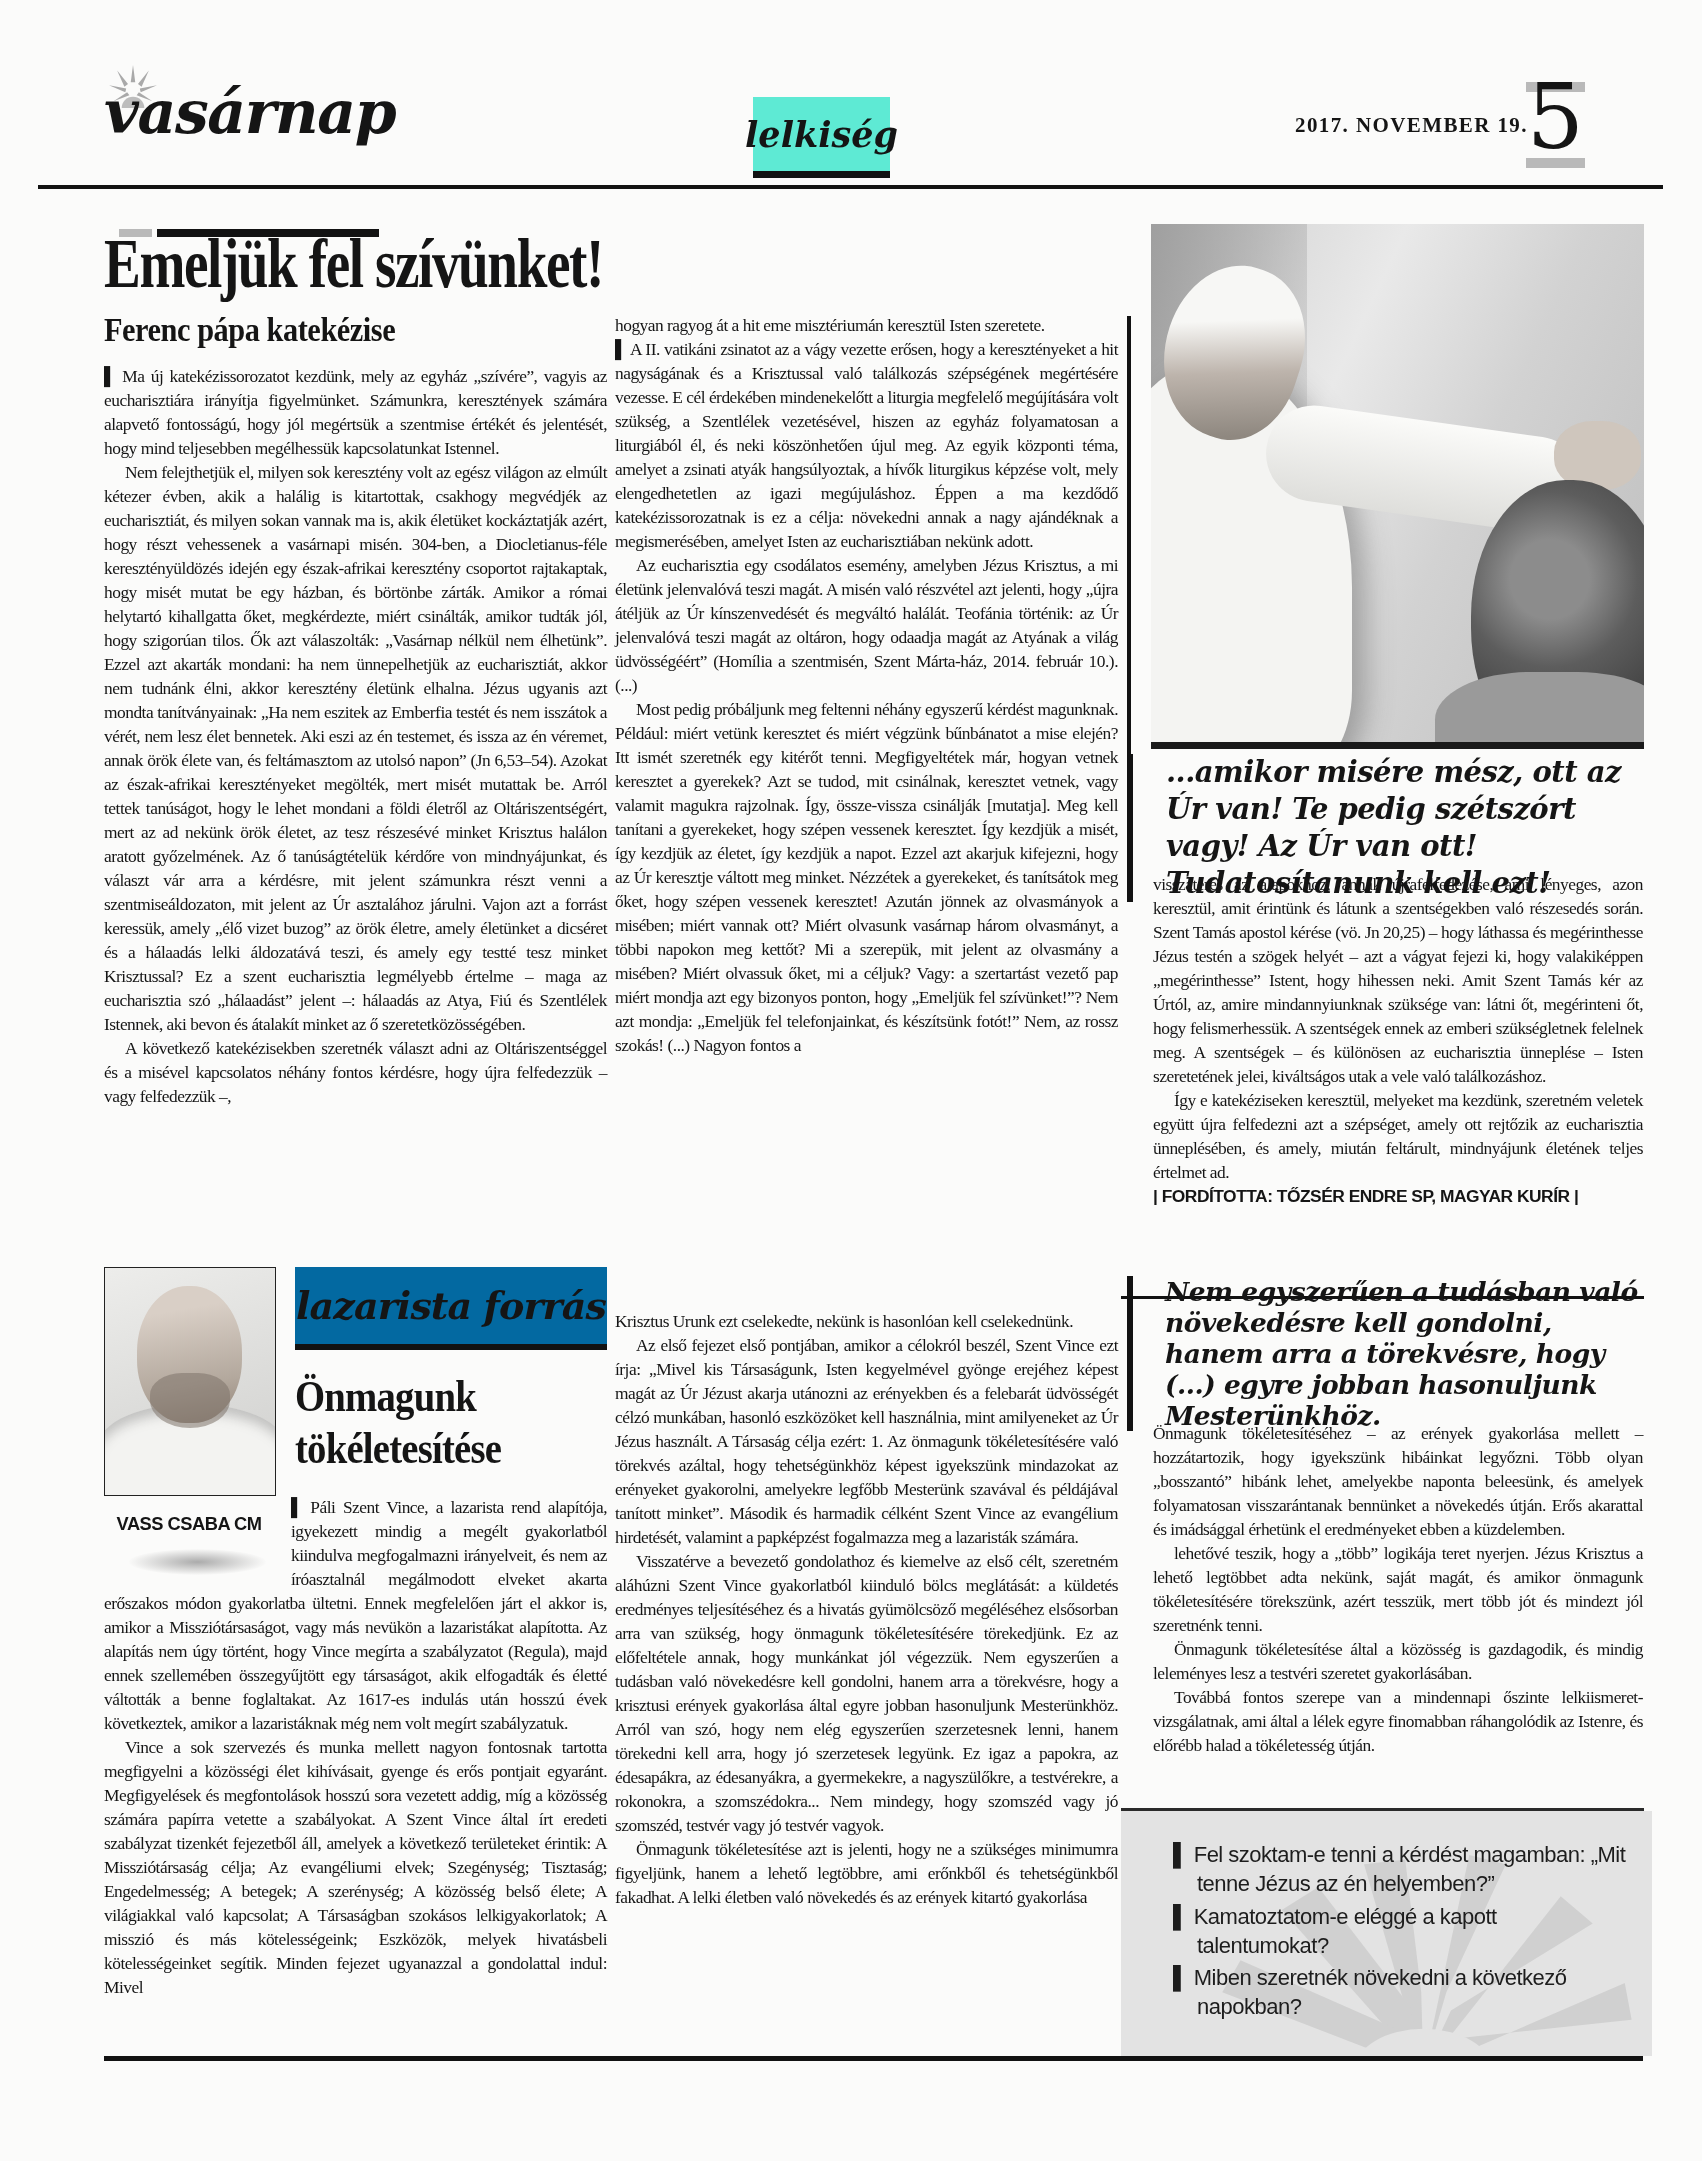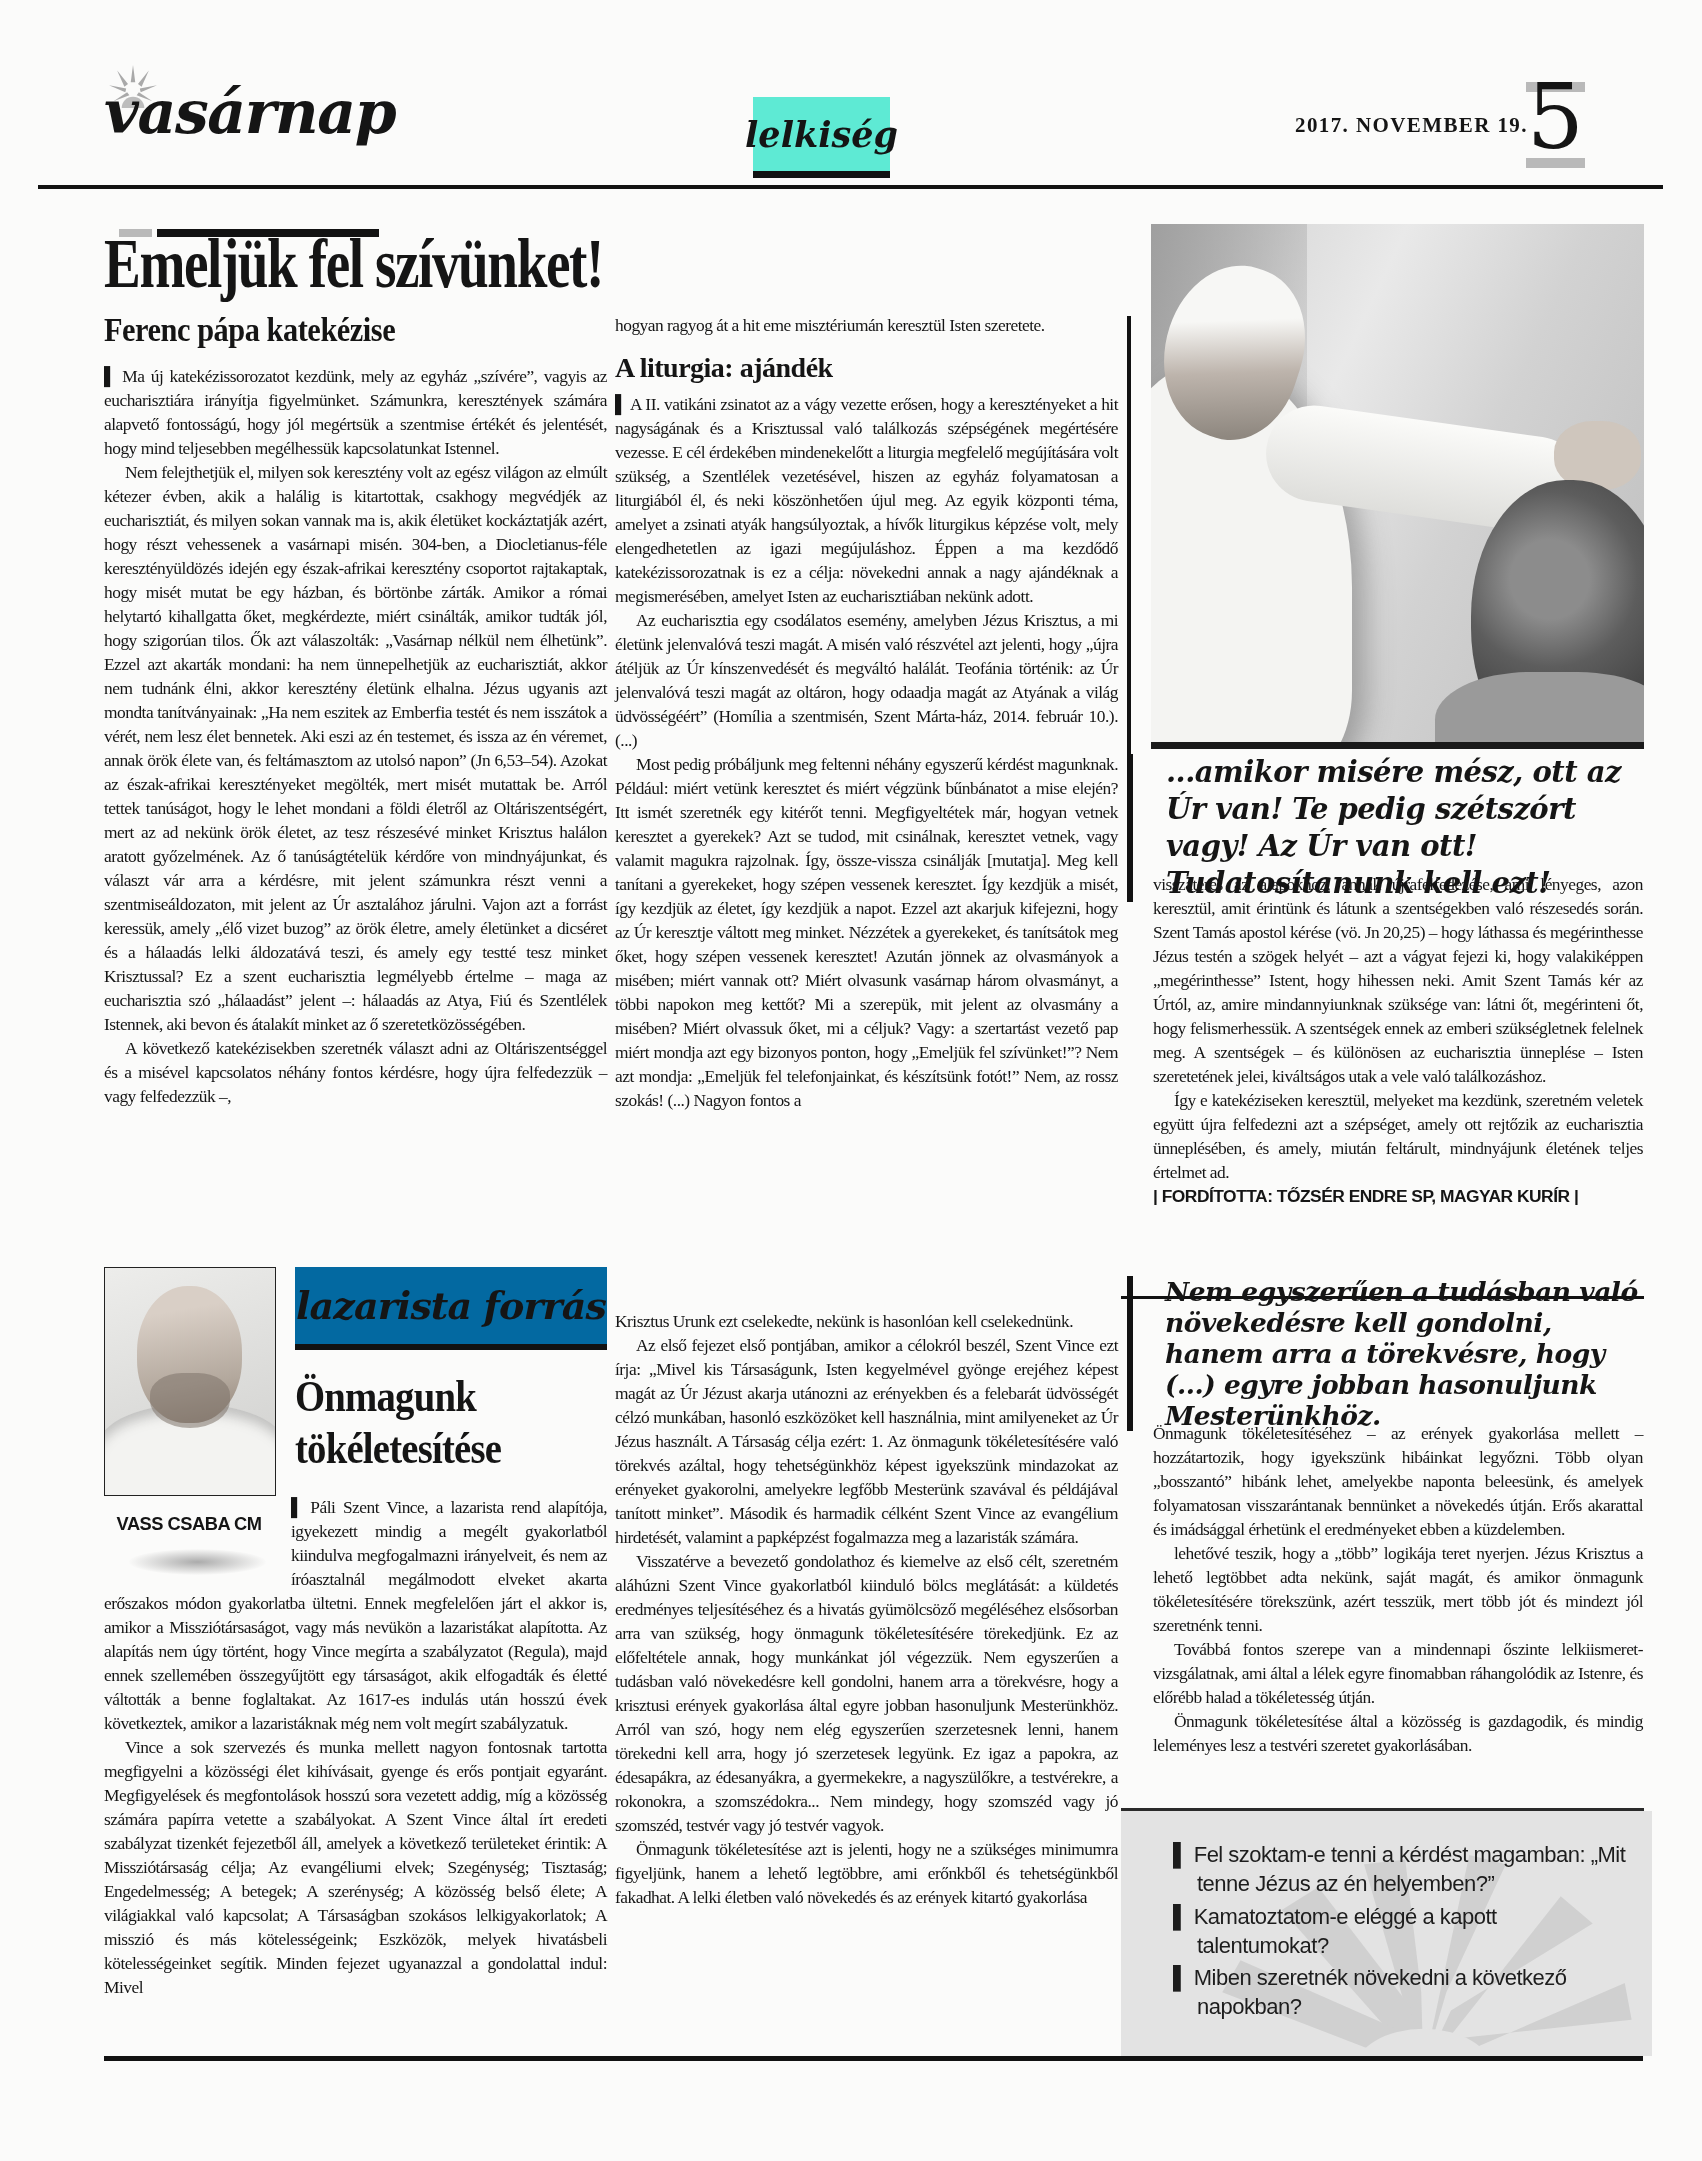--- a/index.html
+++ b/index.html
@@ -138,21 +138,20 @@
 <div class="abs bodycol a1col1">
   <div class="list">
       <p>▌ Ma új katekézissorozatot kezdünk, mely az egyház „szívére”, vagyis az eucharisztiára irányítja figyelmünket. Számunkra, keresztények számára alapvető fontosságú, hogy jól megértsük a szentmise értékét és jelentését, hogy mind teljesebben megélhessük kapcsolatunkat Istennel.</p>
       <p>Nem felejthetjük el, milyen sok keresztény volt az egész világon az elmúlt kétezer évben, akik a halálig is kitartottak, csakhogy megvédjék az eucharisztiát, és milyen sokan vannak ma is, akik életüket kockáztatják azért, hogy részt vehessenek a vasárnapi misén. 304-ben, a Diocletianus-féle keresztényüldözés idején egy észak-afrikai keresztény csoportot rajtakaptak, hogy misét mutat be egy házban, és börtönbe zárták. Amikor a római helytartó kihallgatta őket, megkérdezte, miért csinálták, amikor tudták jól, hogy szigorúan tilos. Ők azt válaszolták: „Vasárnap nélkül nem élhetünk”. Ezzel azt akarták mondani: ha nem ünnepelhetjük az eucharisztiát, akkor nem tudnánk élni, akkor keresztény életünk elhalna. Jézus ugyanis azt mondta tanítványainak: „Ha nem eszitek az Emberfia testét és nem isszátok a vérét, nem lesz élet bennetek. Aki eszi az én testemet, és issza az én véremet, annak örök élete van, és feltámasztom az utolsó napon” (Jn 6,53–54). Azokat az észak-afrikai keresztényeket megölték, mert misét mutattak be. Arról tettek tanúságot, hogy le lehet mondani a földi életről az Oltáriszentségért, mert az ad nekünk örök életet, az tesz részesévé minket Krisztus halálon aratott győzelmének. Az ő tanúságtételük kérdőre von mindnyájunkat, és választ vár arra a kérdésre, mit jelent számunkra részt venni a szentmiseáldozaton, mit jelent az Úr asztalához járulni. Vajon azt a forrást keressük, amely „élő vizet buzog” az örök életre, amely életünket a dicséret és a hálaadás lelki áldozatává teszi, és amely egy testté tesz minket Krisztussal? Ez a szent eucharisztia legmélyebb értelme – maga az eucharisztia szó „hálaadást” jelent –: hálaadás az Atya, Fiú és Szentlélek Istennek, aki bevon és átalakít minket az ő szeretetközösségében.</p>
       <p>A következő katekézisekben szeretnék választ adni az Oltáriszentséggel és a misével kapcsolatos néhány fontos kérdésre, hogy újra felfedezzük – vagy felfedezzük –,</p>
     </div>
 </div>
 
 <div class="abs bodycol a1col2">
   <p class="noindent">hogyan ragyog át a hit eme misztériumán keresztül Isten szeretete.</p>
-  <h3 class="inner-subhead">A liturgia: ajándék</h3>
   <div class="list">
       <p>▌ A II. vatikáni zsinatot az a vágy vezette erősen, hogy a keresztényeket a hit nagyságának és a Krisztussal való találkozás szépségének megértésére vezesse. E cél érdekében mindenekelőtt a liturgia megfelelő megújítására volt szükség, a Szentlélek vezetésével, hiszen az egyház folyamatosan a liturgiából él, és neki köszönhetően újul meg. Az egyik központi téma, amelyet a zsinati atyák hangsúlyoztak, a hívők liturgikus képzése volt, mely elengedhetetlen az igazi megújuláshoz. Éppen a ma kezdődő katekézissorozatnak is ez a célja: növekedni annak a nagy ajándéknak a megismerésében, amelyet Isten az eucharisztiában nekünk adott.</p>
       <p>Az eucharisztia egy csodálatos esemény, amelyben Jézus Krisztus, a mi életünk jelenvalóvá teszi magát. A misén való részvétel azt jelenti, hogy „újra átéljük az Úr kínszenvedését és megváltó halálát. Teofánia történik: az Úr jelenvalóvá teszi magát az oltáron, hogy odaadja magát az Atyának a világ üdvösségéért” (Homília a szentmisén, Szent Márta-ház, 2014. február 10.). (...)</p>
       <p>Most pedig próbáljunk meg feltenni néhány egyszerű kérdést magunknak. Például: miért vetünk keresztet és miért végzünk bűnbánatot a mise elején? Itt ismét szeretnék egy kitérőt tenni. Megfigyeltétek már, hogyan vetnek keresztet a gyerekek? Azt se tudod, mit csinálnak, keresztet vetnek, vagy valamit magukra rajzolnak. Így, össze-vissza csinálják [mutatja]. Meg kell tanítani a gyerekeket, hogy szépen vessenek keresztet. Így kezdjük a misét, így kezdjük az életet, így kezdjük a napot. Ezzel azt akarjuk kifejezni, hogy az Úr keresztje váltott meg minket. Nézzétek a gyerekeket, és tanítsátok meg őket, hogy szépen vessenek keresztet! Azután jönnek az olvasmányok a misében; miért vannak ott? Miért olvasunk vasárnap három olvasmányt, a többi napokon meg kettőt? Mi a szerepük, mit jelent az olvasmány a misében? Miért olvassuk őket, mi a céljuk? Vagy: a szertartást vezető pap miért mondja azt egy bizonyos ponton, hogy „Emeljük fel szívünket!”? Nem azt mondja: „Emeljük fel telefonjainkat, és készítsünk fotót!” Nem, az rossz szokás! (...) Nagyon fontos a</p>
     </div>
 </div>
 
 <div class="abs col-divider1"></div>
 
 <div class="abs photo1">
@@ -205,22 +204,22 @@
       <p>Önmagunk tökéletesítése azt is jelenti, hogy ne a szükséges minimumra figyeljünk, hanem a lehető legtöbbre, ami erőnkből és tehetségünkből fakadhat. A lelki életben való növekedés és az erények kitartó gyakorlása</p>
     </div>
 </div>
 
 <div class="abs pullquote pq2">Nem egyszerűen a tudásban való növekedésre kell gondolni, hanem arra a törekvésre, hogy (...) egyre jobban hasonuljunk Mesterünkhöz.</div>
 
 <div class="abs bodycol a2col3">
   <div class="list">
       <p>Önmagunk tökéletesítéséhez – az erények gyakorlása mellett – hozzátartozik, hogy igyekszünk hibáinkat legyőzni. Több olyan „bosszantó” hibánk lehet, amelyekbe naponta beleesünk, és amelyek folyamatosan visszarántanak bennünket a növekedés útján. Erős akarattal és imádsággal érhetünk el eredményeket ebben a küzdelemben.</p>
       <p>lehetővé teszik, hogy a „több” logikája teret nyerjen. Jézus Krisztus a lehető legtöbbet adta nekünk, saját magát, és amikor önmagunk tökéletesítésére törekszünk, azért tesszük, mert több jót és mindezt jól szeretnénk tenni.</p>
+      <p>Önmagunk tökéletesítése által a közösség is gazdagodik, és mindig leleményes lesz a testvéri szeretet gyakorlásában.</p>
       <p>Továbbá fontos szerepe van a mindennapi őszinte lelkiismeret-vizsgálatnak, ami által a lélek egyre finomabban ráhangolódik az Istenre, és előrébb halad a tökéletesség útján.</p>
-      <p>Önmagunk tökéletesítése által a közösség is gazdagodik, és mindig leleményes lesz a testvéri szeretet gyakorlásában.</p>
     </div>
 </div>
 
 <div class="abs qbox-rule"></div>
 <div class="abs qbox">
   <svg class="qburst" width="421" height="215" viewBox="0 0 920 470">
     <g fill="#cccccc">
       <polygon points="460,470 330,20 420,10 455,300"></polygon>
       <polygon points="460,470 560,0 640,20 510,300"></polygon>
       <polygon points="460,470 150,120 230,70 430,330"></polygon>

